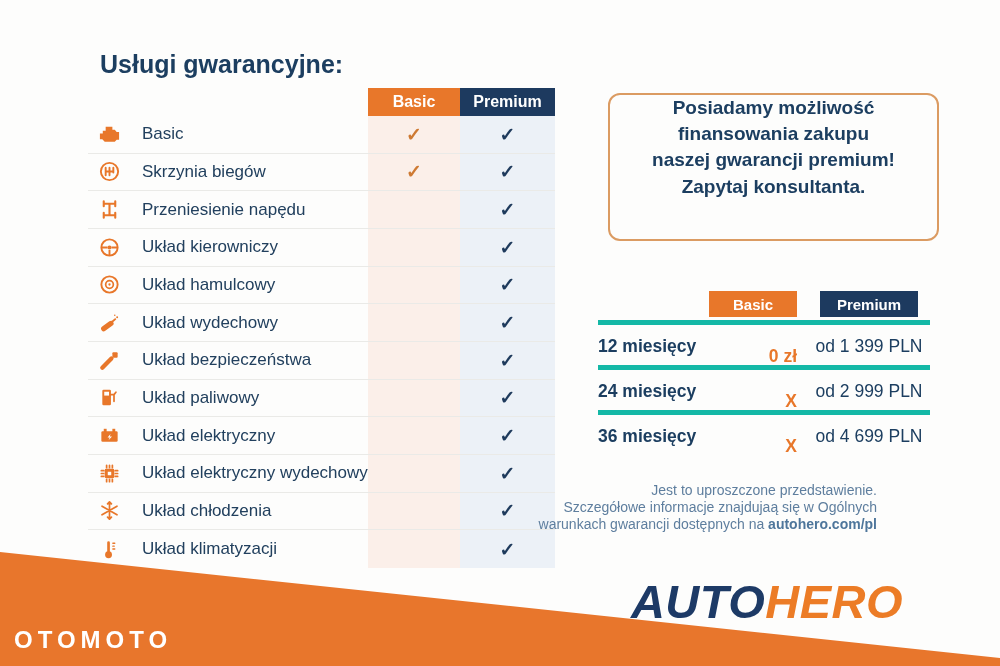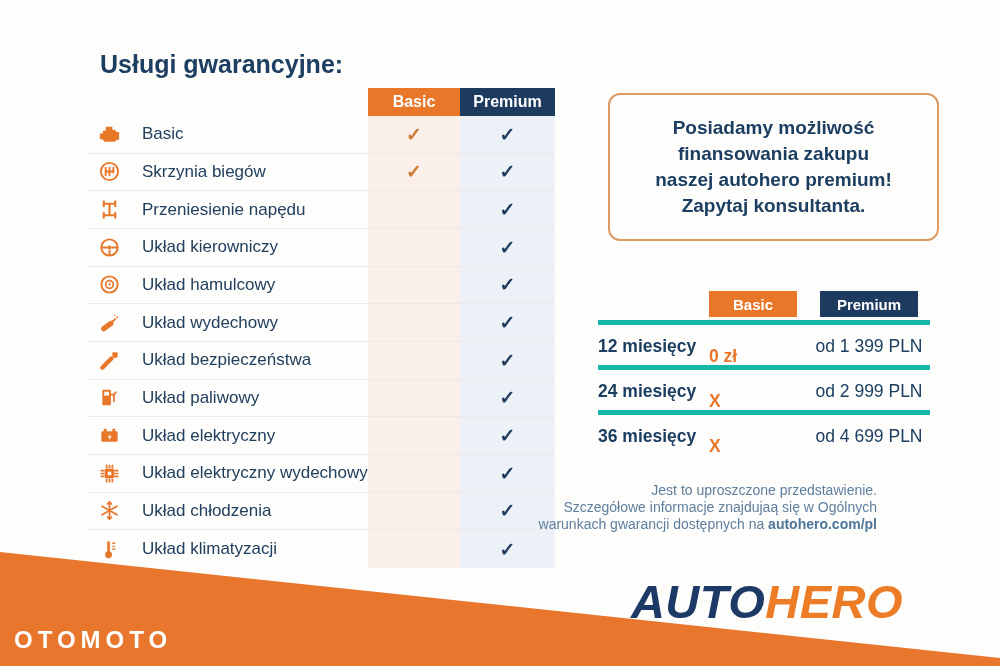--- a/index.html
+++ b/index.html
@@ -24,34 +24,34 @@
   .sicon svg{width:23px;height:23px;}
   .slabel{flex:1;padding-left:18px;display:flex;align-items:center;
           font-size:17px;color:#22405E;}
   .scell{flex:none;display:flex;align-items:center;justify-content:center;
          font-weight:bold;font-size:19px;}
   .scell.basic{width:92px;background:#FBEFE9;color:#CE7A33;}
   .scell.premium{width:95px;background:#ECF1F7;color:#1E3A5C;}
   
   .promo{position:absolute;left:608px;top:93px;width:331px;height:148px;
          box-sizing:border-box;border:2px solid #DB9B62;border-radius:12px;
-         display:flex;flex-direction:column;justify-content:center;
+         display:flex;flex-direction:column;
          text-align:center;font-weight:bold;font-size:19px;color:#1C3E60;line-height:1.38;}
   
   .pricing{position:absolute;left:598px;top:291px;}
   .prow{display:grid;grid-template-columns:100px 88px 122px;column-gap:11px;
         align-items:center;height:40px;}
   .prow + .prow{border-top:5px solid #14b8a6;}
   .pheader{height:29px;align-items:start;}
   .badge{height:26px;display:flex;align-items:center;justify-content:center;
          color:#fff;font-weight:bold;font-size:15px;}
   .badge.basic{background:#E8772A;}
   .badge.premium{width:98px;margin:0 auto;background:#1D3A5F;}
   .period{font-size:17.5px;font-weight:bold;color:#1C3E60;}
-  .pval.basic{font-size:17.5px;font-weight:bold;color:#E8772A;text-align:left;margin-top:21px;}
+  .pval.basic{font-size:17.5px;font-weight:bold;color:#E8772A;text-align:right;margin-top:21px;}
   .pval.premium{font-size:17.5px;font-weight:normal;color:#1C3E60;text-align:center;}
   
   .disclaimer{position:absolute;right:123px;top:482px;text-align:right;
               font-size:14px;color:#5E7E9E;line-height:17px;}
   .disclaimer b{color:#4E769B;}
   
   .autohero{position:absolute;right:97px;top:574px;font-size:47px;font-weight:bold;
             font-style:italic;letter-spacing:0.5px;white-space:nowrap;}
   .ah-auto{color:#1D3A66;}
   .ah-hero{color:#EC7C26;}
@@ -222,21 +222,21 @@
         </span>
       <span class="slabel">Układ klimatyzacji</span>
       <span class="scell basic"></span>
       <span class="scell premium">✓</span>
     </div>
   </div>
 
   <div class="promo">
     <div>Posiadamy możliwość</div>
     <div>finansowania zakupu</div>
-    <div>naszej autohero premium!</div>
+    <div>naszej gwarancji premium!</div>
     <div>Zapytaj konsultanta.</div>
   </div>
 
   <div class="pricing">
     <div class="prow pheader">
       <div></div>
       <div class="badge basic">Basic</div>
       <div class="badge premium">Premium</div>
     </div>
     <div class="prow">

